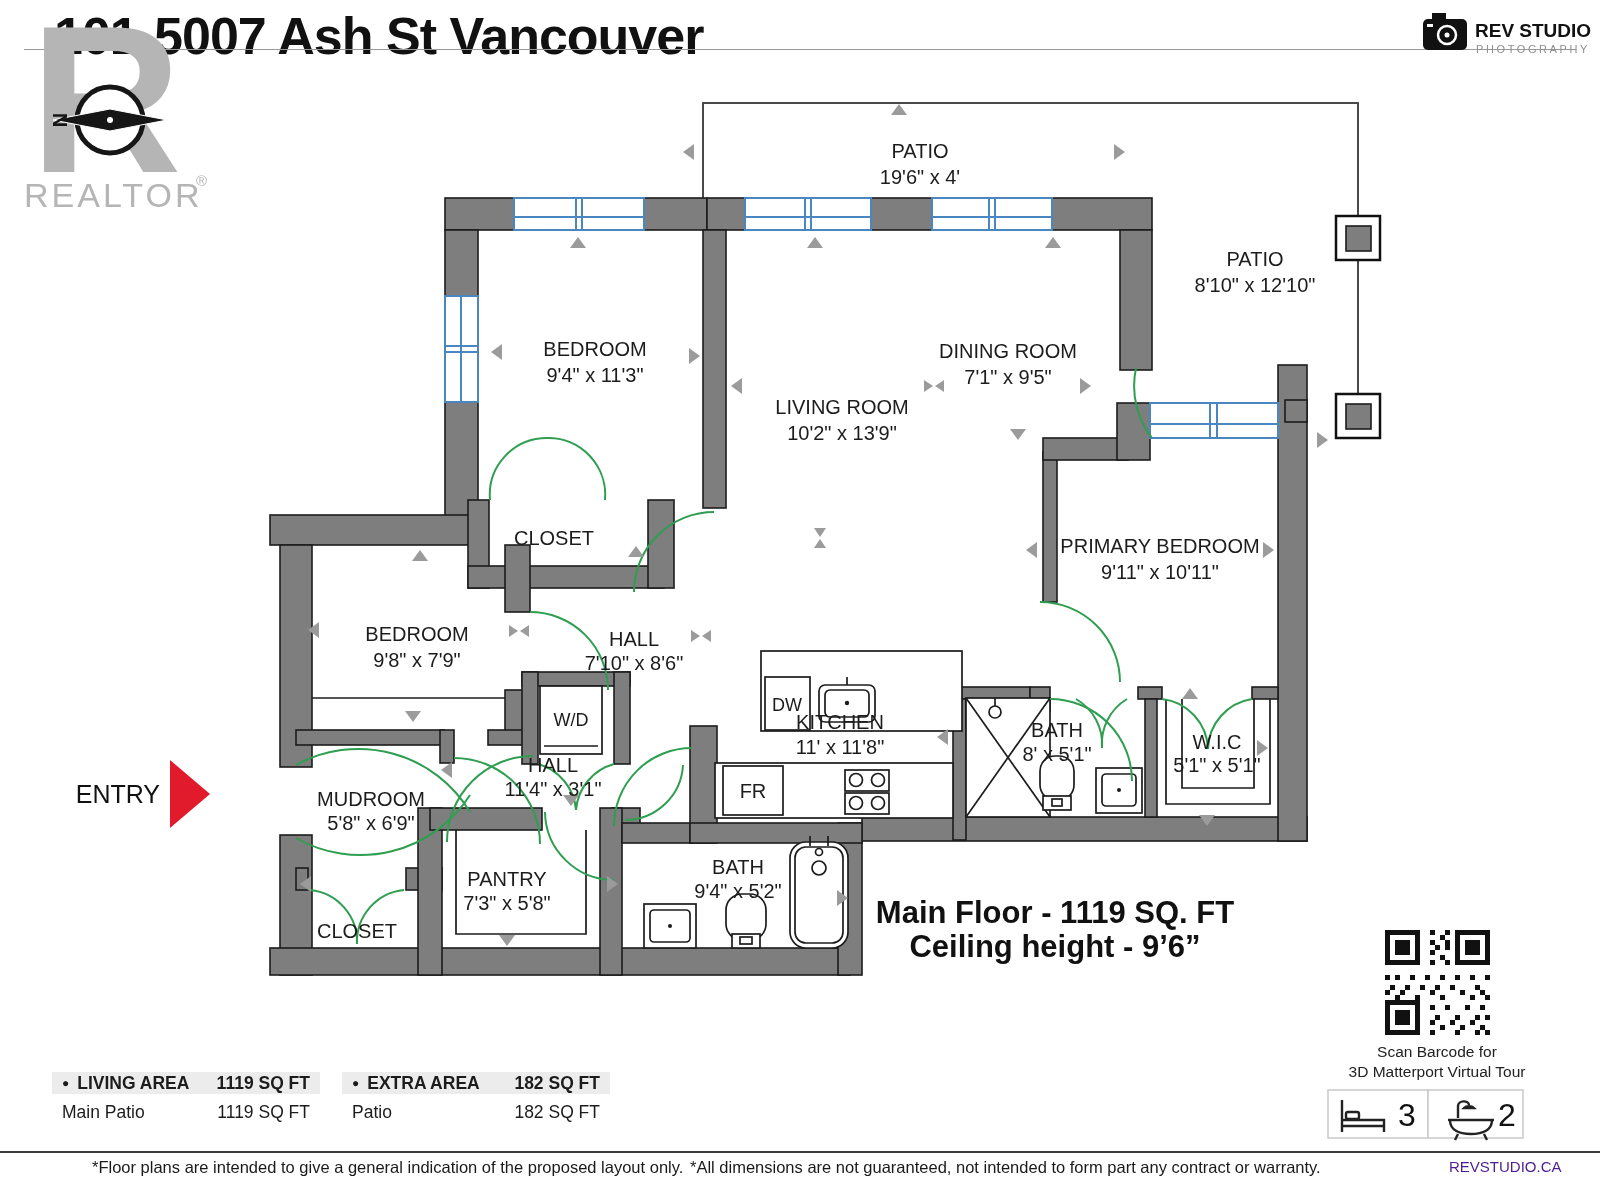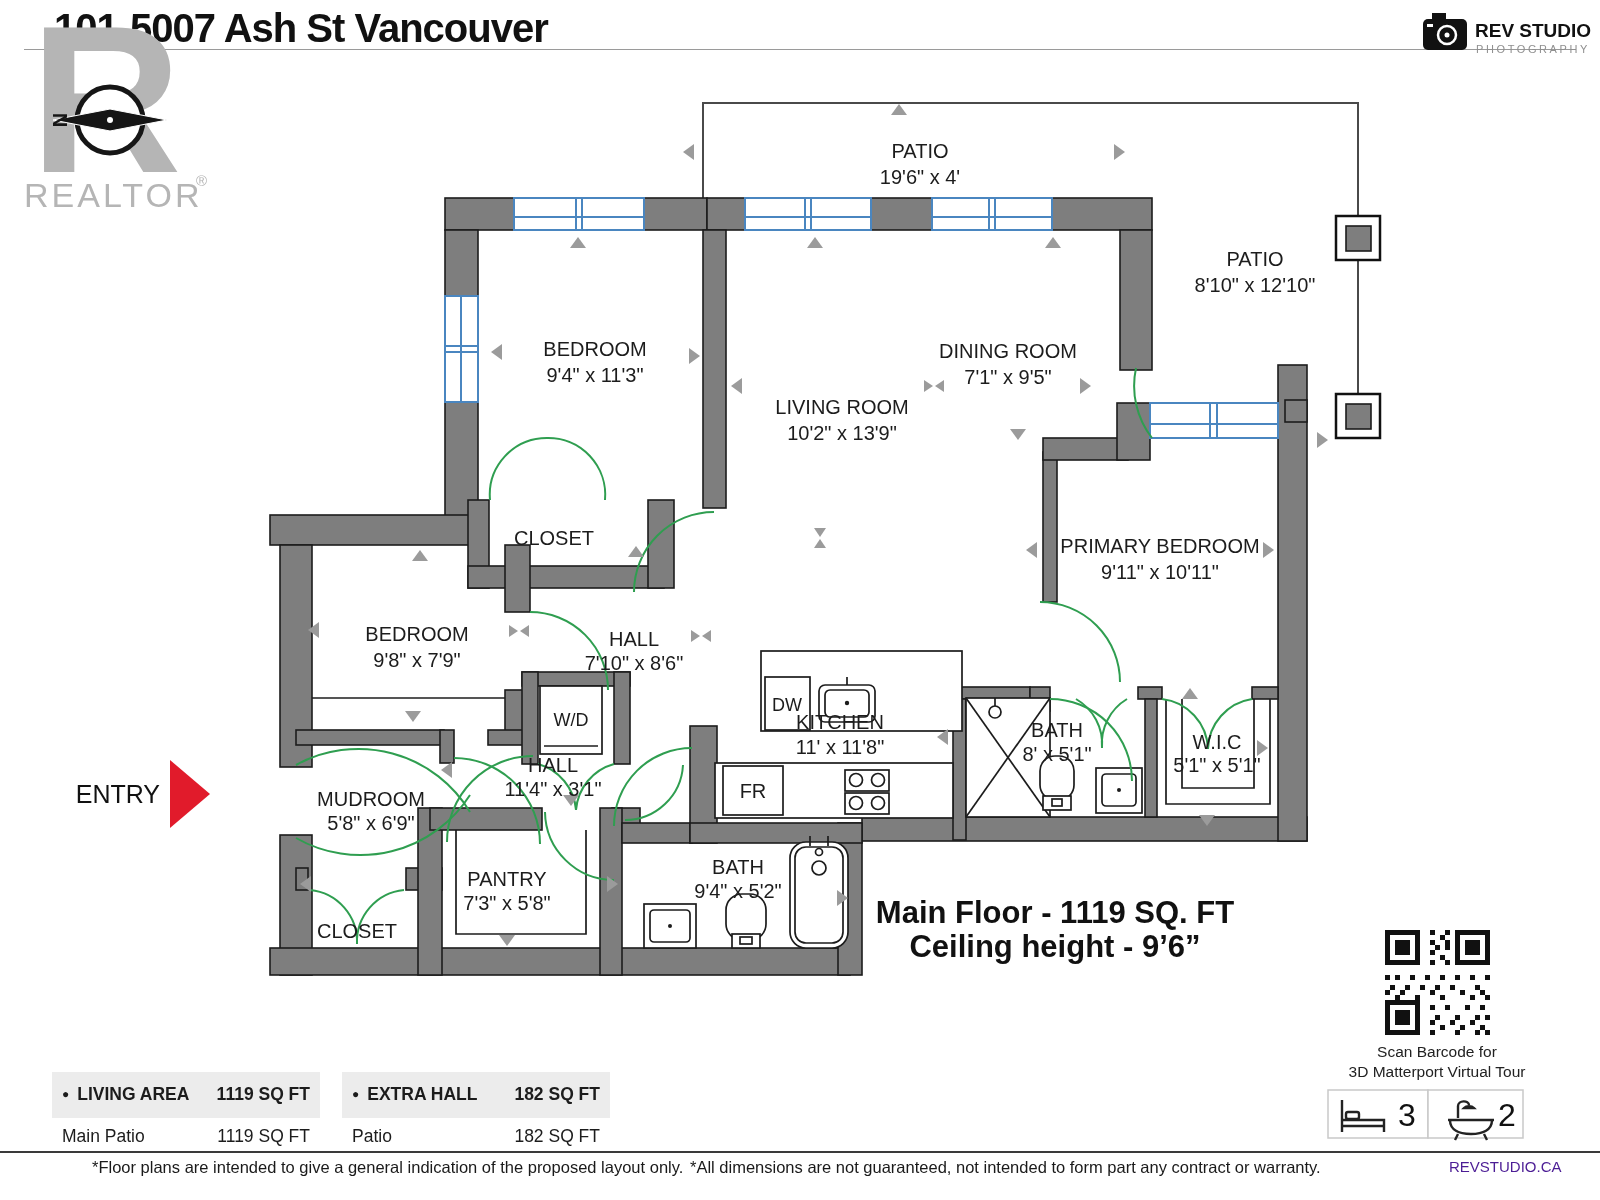--- a/index.html
+++ b/index.html
@@ -1,17 +1,17 @@
 <!DOCTYPE html>
 <html><head>
 <meta charset="utf-8">
 <style>
   html,body{margin:0;padding:0;background:#fff;}
   body{width:1600px;height:1200px;position:relative;font-family:"Liberation Sans",sans-serif;color:#1c1c1c;overflow:hidden;}
-  .title{position:absolute;left:54px;top:6px;font-size:40px;font-weight:bold;letter-spacing:-1px;color:#111;}
+  .title{position:absolute;left:54px;top:6px;font-size:52px;font-weight:bold;letter-spacing:-1px;color:#111;}
   .rule-top{position:absolute;left:24px;top:49px;width:1552px;height:1px;background:#9a9a9a;}
   .rule-bottom{position:absolute;left:0px;top:1151px;width:1600px;height:2px;background:#3a3a3a;}
   svg.plan{position:absolute;left:0;top:0;}
   .wall{fill:#7e7e7e;stroke:#1c1c1c;stroke-width:1.6;}
   .thin{fill:none;stroke:#1c1c1c;stroke-width:1.7;}
   .fixt{fill:#fff;stroke:#1c1c1c;stroke-width:1.7;}
   .win{fill:#fff;stroke:#4a86c0;stroke-width:2;}
   .winl{stroke:#4a86c0;stroke-width:2;fill:none;}
   .door{fill:none;stroke:#2f9e50;stroke-width:2;}
   .mk{fill:#9b9b9b;}
@@ -20,21 +20,21 @@
   .lbl-s{font-size:18px;fill:#1c1c1c;text-anchor:middle;}
   .sum{font-size:31px;font-weight:bold;fill:#111;text-anchor:middle;}
   .wm{fill:#b5b5b5;}
   .qr-cap{font-size:15.5px;fill:#222;text-anchor:middle;}
   .stat-num{font-size:32px;fill:#111;}
   .entry-t{font-size:25px;fill:#111;text-anchor:end;}
   .logo-name{font-size:19px;font-weight:bold;fill:#111;}
   .logo-sub{font-size:11px;fill:#8f8f8f;letter-spacing:2.6px;}
   .tables{position:absolute;left:52px;top:1072px;display:flex;gap:22px;}
   .tbl{width:268px;font-size:17.5px;}
-  .tbl .hd{background:#ececec;display:flex;justify-content:space-between;font-weight:bold;padding:12px 10px;height:22px;}
+  .tbl .hd{background:#ececec;display:flex;justify-content:space-between;align-items:center;font-weight:bold;padding:0 10px;height:22px;}
   .tbl .rw{display:flex;justify-content:space-between;padding:8px 10px 0 10px;}
   .bullet::before{content:"●";font-size:12px;margin-right:8px;vertical-align:2px;}
   .hd .val,.rw .val{text-align:right;}
   .foot{position:absolute;top:1158px;font-size:16.5px;color:#1a1a1a;}
   .foot.l{left:48px;margin-left:44px;} .foot.c{left:690px;text-align:right;} .foot.r{left:1449px;color:#4c1d95;font-size:15px;}
 </style>
 </head>
 <body>
 
 <div class="title">101-5007 Ash St Vancouver</div>
@@ -376,21 +376,21 @@
         <span class="bullet">LIVING AREA</span>
         <span class="val">1119 SQ FT</span>
       </div>
     <div class="rw">
         <span>Main Patio</span>
         <span class="val">1119 SQ FT</span>
       </div>
   </div>
   <div class="tbl">
     <div class="hd">
-        <span class="bullet">EXTRA HALL</span>
+        <span class="bullet">EXTRA AREA</span>
         <span class="val">182 SQ FT</span>
       </div>
     <div class="rw">
         <span>Patio</span>
         <span class="val">182 SQ FT</span>
       </div>
   </div>
 </div>
 
 <div class="rule-bottom"></div>

